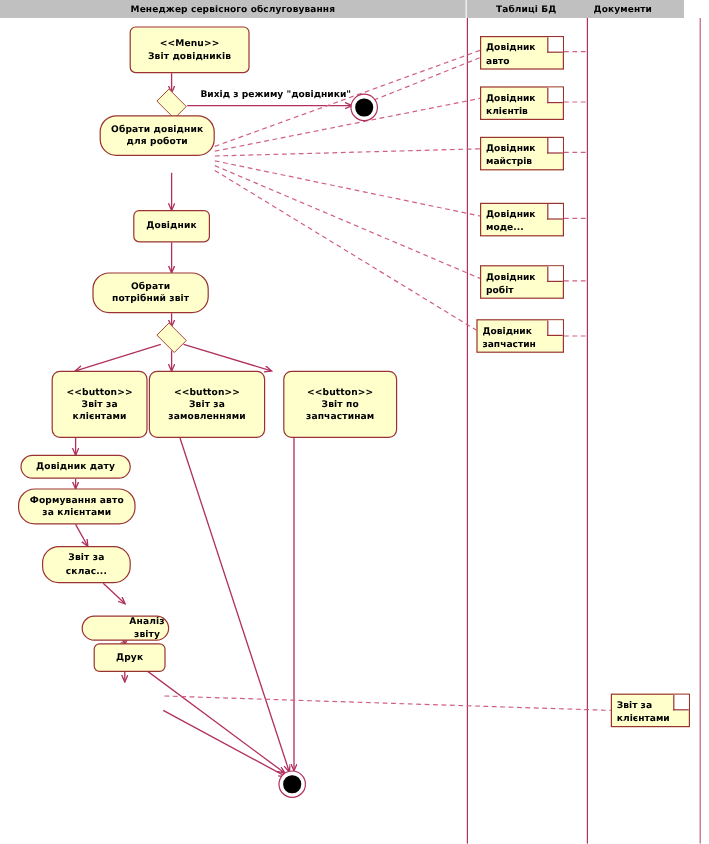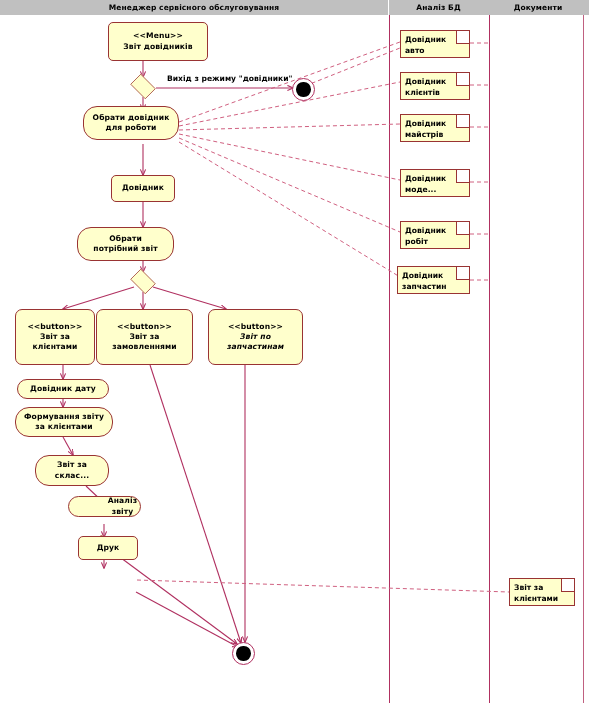--- a/index.html
+++ b/index.html
@@ -37,21 +37,21 @@
     display:flex;flex-direction:column;
     align-items:center;justify-content:center;
     text-align:center;
     font-size:7.6px;line-height:1.35;
     font-weight:bold;
     letter-spacing:.1px;
     z-index:5;
   }
   .node.rect{border-radius:5px;}
   .node.action{border-radius:14px;}
-  .node.button{border-radius:7px;}
+  .node.button{border-radius:7px;margin-left:28px;}
   .node .stereo{font-weight:bold;}
   
   .note{
     position:absolute;box-sizing:border-box;
     background:#ffffcc;
     border:1.2px solid #993333;
     color:#000000;
     font-size:7.6px;line-height:1.45;font-weight:bold;
     padding:3px 4px 2px 4px;
     z-index:5;
@@ -101,22 +101,22 @@
   svg.wires .solid{stroke:#b03060;stroke-width:1.1;fill:none;}
   svg.wires .dash{stroke:#d06080;stroke-width:1;fill:none;
                   stroke-dasharray:4 3;}
 </style>
 </head>
 <body>
 
 <div id="canvas">
 
   <div class="lane-header" style="left:0;width:389px;">Менеджер сервісного обслуговування</div>
-  <div class="lane-header" style="left:389px;width:100px;">Аналіз БД</div>
-  <div class="lane-header" style="left:487px;width:102px;border-right:none;">Документи</div>
+  <div class="lane-header" style="left:389px;width:100px;">Таблиці БД</div>
+  <div class="lane-header" style="left:468px;width:102px;border-right:none;">Документи</div>
 
   <div class="lane-divider" style="left:389px;height:688px;"></div>
   <div class="lane-divider" style="left:489px;height:688px;"></div>
   <div class="frame-right" style="left:583px;height:688px;"></div>
 
   <svg class="wires" viewBox="0 0 591 703">
     <defs>
       <marker id="ah" markerWidth="7" markerHeight="7" refX="5.6" refY="2.6" orient="auto" markerUnits="userSpaceOnUse">
         <path d="M0,0 L6,2.6 L0,5.2" fill="none" stroke="#b03060" stroke-width="1.1"></path>
       </marker>
@@ -185,21 +185,21 @@
   <div class="diamond" style="left:128px;top:76px;width:30px;height:21px;">
       <i></i>
     </div>
 
   <div class="edge-label" style="left:167px;top:74px;">Вихід з режиму "довідники"</div>
 
   <div class="final" style="left:292px;top:78px;width:21px;height:21px;">
       <b></b>
     </div>
 
-  <div class="node action" style="left:83px;top:106px;width:96px;height:34px;">
+  <div class="node action" style="left:83px;top:96px;width:96px;height:34px;">
     <span style="white-space:pre-line;">Обрати довідник
 для роботи</span>
   </div>
 
   <div class="node rect" style="left:111px;top:175px;width:64px;height:27px;">
     <span>Довідник</span>
   </div>
 
   <div class="node action" style="left:77px;top:227px;width:97px;height:34px;">
     <span style="white-space:pre-line;">Обрати
@@ -217,39 +217,39 @@
   </div>
 
   <div class="node button" style="left:96px;top:309px;width:97px;height:56px;">
     <span class="stereo">&lt;&lt;button&gt;&gt;</span>
     <span style="white-space:pre-line;">Звіт за
 замовленнями</span>
   </div>
 
   <div class="node button" style="left:208px;top:309px;width:95px;height:56px;">
     <span class="stereo">&lt;&lt;button&gt;&gt;</span>
-    <span style="white-space:pre-line;font-style:italic;">Звіт по
+    <span style="white-space:pre-line;">Звіт по
 запчастинам</span>
   </div>
 
   <div class="node action" style="left:17px;top:379px;width:92px;height:20px;">
     <span>Довідник  дату</span>
   </div>
 
   <div class="node action" style="left:15px;top:407px;width:98px;height:30px;">
-    <span style="white-space:pre-line;">Формування звіту
+    <span style="white-space:pre-line;">Формування авто
 за клієнтами</span>
   </div>
 
   <div class="node action" style="left:35px;top:455px;width:74px;height:31px;">
     <span style="white-space:pre-line;">Звіт за
 склас...</span>
   </div>
 
-  <div class="node action" style="left:68px;top:496px;width:73px;height:21px;padding-left:36px;">
+  <div class="node action" style="left:68px;top:513px;width:73px;height:21px;padding-left:36px;">
     <span>Аналіз звіту</span>
   </div>
 
   <div class="diamond" style="left:89px;top:537px;width:30px;height:20px;">
       <i></i>
     </div>
 
   <div class="node rect" style="left:78px;top:536px;width:60px;height:24px;">
     <span>Друк</span>
   </div>

